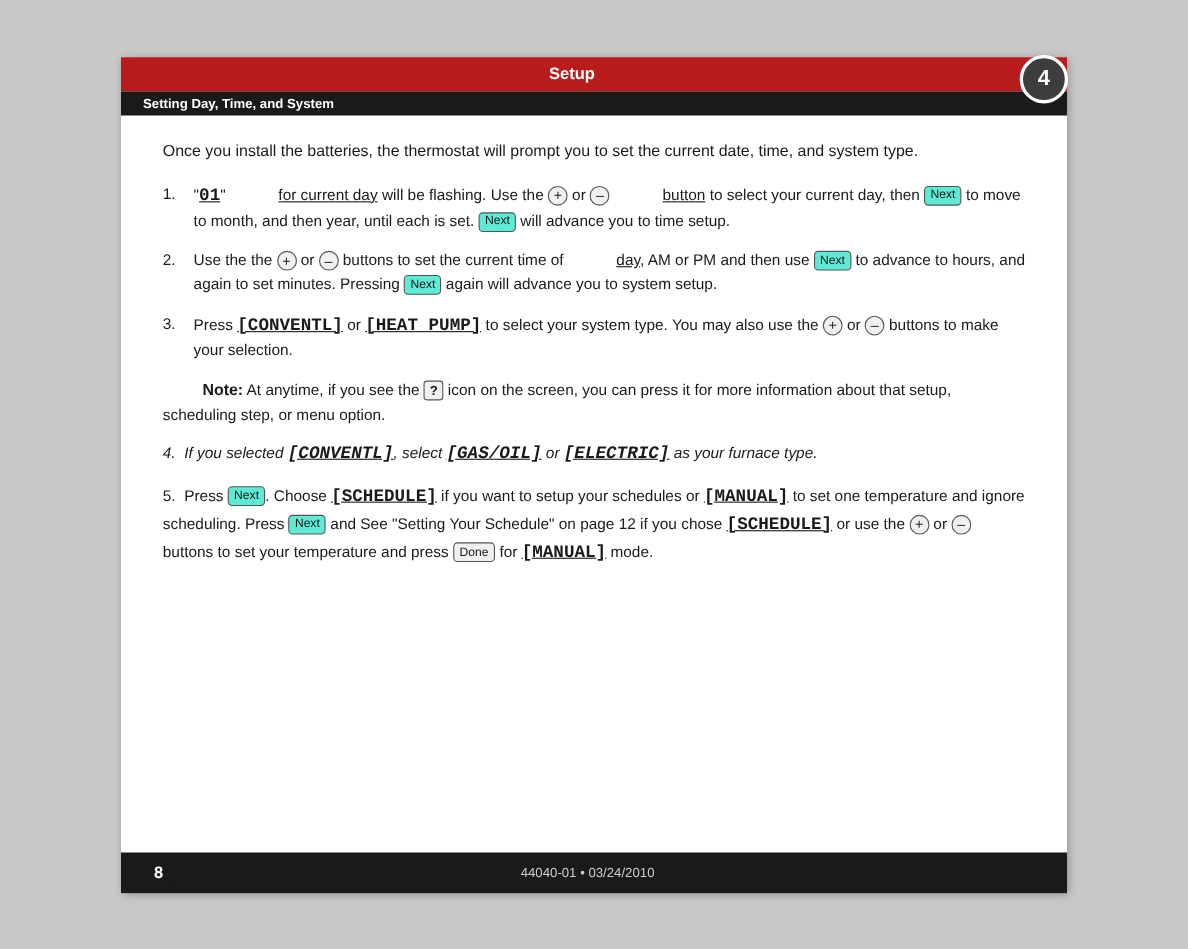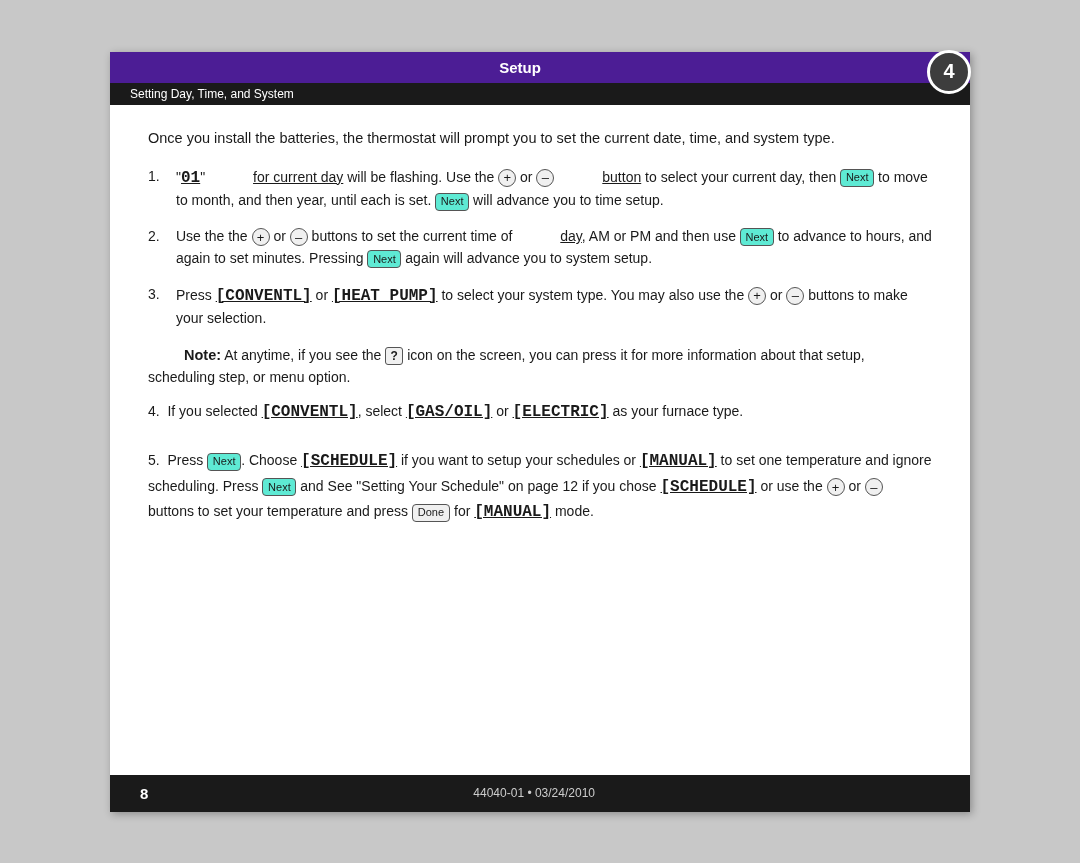--- a/index.html
+++ b/index.html
@@ -34,21 +34,21 @@
     .corner-bl { bottom: 8px; left: 8px; border-bottom: 2px solid #555; border-left: 2px solid #555; }
     .corner-br { bottom: 8px; right: 8px; border-bottom: 2px solid #555; border-right: 2px solid #555; }
 
     
     .header {
       position: relative;
       margin: 0;
     }
 
     .header-title-bar {
-      background: #4c1d95;
+      background: #b91c1c;
       color: #ffffff;
       font-size: 15px;
       font-weight: bold;
       text-align: center;
       padding: 7px 60px 7px 20px;
       position: relative;
     }
 
     .header-number-circle {
       position: absolute;
@@ -65,21 +65,21 @@
       font-size: 20px;
       font-weight: bold;
       z-index: 10;
       border: 3px solid #ffffff;
     }
 
     .header-subtitle-bar {
       background: #1a1a1a;
       color: #ffffff;
       font-size: 12px;
-      font-weight: normal;
+      font-weight: bold;
       padding: 4px 20px;
     }
 
     
     .content {
       padding: 22px 38px 20px 38px;
       font-size: 14px;
       line-height: 1.55;
       color: #1a1a1a;
     }
@@ -297,21 +297,21 @@
       </li>
     </ol>
 
     <div class="note-block">
       <span class="note-label">Note:</span>
       At anytime, if you see the
       <span class="question-icon">?</span>
       icon on the screen, you can press it for more information about that setup, scheduling step, or menu option.
     </div>
 
-    <div style="margin-bottom: 24px; font-size: 14px; line-height: 1.55;">
+    <div style="margin-bottom: 14px; font-size: 14px; line-height: 1.55; font-style: italic;">
       4.&nbsp; If you selected <span class="monospace-bracket">[CONVENTL]</span>,
       select <span class="monospace-bracket">[GAS/OIL]</span>
       or <span class="monospace-bracket">[ELECTRIC]</span>
       as your furnace type.
     </div>
 
 
     <div style="margin-bottom: 14px; font-size: 14px; line-height: 1.6;">
       5.&nbsp; Press <span class="btn-inline">Next</span>.
       Choose <span class="monospace-bracket">[SCHEDULE]</span>

